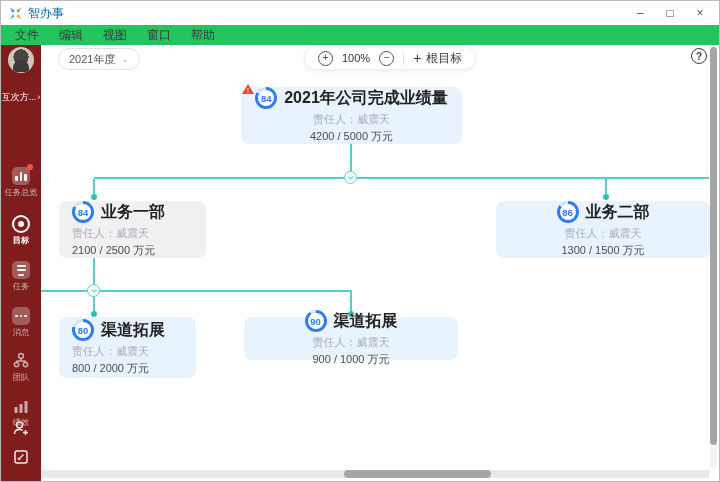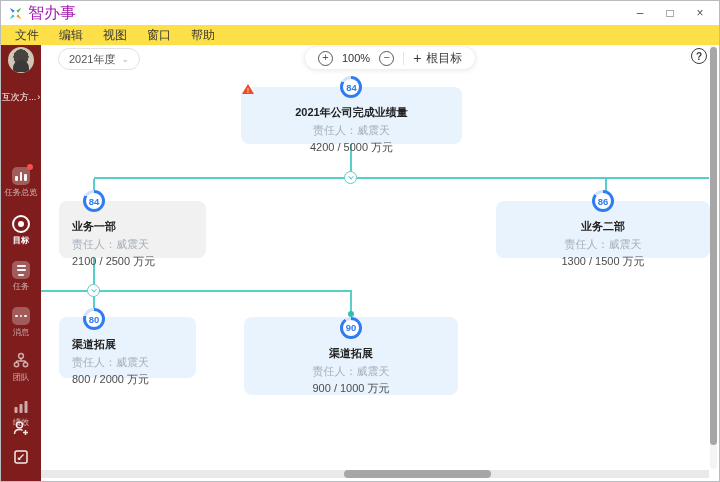--- a/index.html
+++ b/index.html
@@ -2,26 +2,26 @@
 <html><head>
 <meta charset="utf-8">
 <style>
   * { margin:0; padding:0; box-sizing:border-box; }
   html,body { width:720px; height:482px; font-family:"Liberation Sans","DejaVu Sans",sans-serif; }
   #app { position:relative; width:720px; height:482px; background:#fff; border:1px solid #b9bcbf; overflow:hidden; }
 
   
   #titlebar { position:absolute; left:0; top:0; width:100%; height:24px; background:#fff; display:flex; align-items:center; }
   #app-logo { width:13px; height:13px; margin-left:8px; }
-  #app-title { font-size:16px; color:#a21caf; margin-left:6px; }
+  #app-title { font-size:12px; color:#0369a1; margin-left:6px; }
   .win-controls { position:absolute; right:4px; top:0; height:24px; display:flex; }
   .win-btn { width:30px; height:24px; display:flex; align-items:center; justify-content:center; font-size:12px; color:#555; cursor:default; }
 
   
-  #menubar { position:absolute; left:0; top:24px; width:100%; height:20px; background:#fde047; display:flex; align-items:center; }
+  #menubar { position:absolute; left:0; top:24px; width:100%; height:20px; background:#22c55e; display:flex; align-items:center; }
   .menu-item { font-size:12px; color:#3a3a3a; margin-left:8px; padding:1px 6px; }
 
   
   #sidebar { position:absolute; left:0; top:44px; width:40px; height:438px; background:#7f1d1d; }
   #avatar { position:absolute; left:7px; top:2px; width:26px; height:26px; border-radius:50%;
             background:radial-gradient(circle at 50% 38%, #4a443e 0 36%, #cfc6b8 37% 100%); overflow:hidden; }
   #avatar::after { content:""; position:absolute; left:5px; top:13px; width:16px; height:12px; border-radius:8px 8px 0 0; background:#3c3a38; }
   #workspace { position:absolute; left:0; top:46px; width:40px; text-align:center; font-size:9px; color:#fff; letter-spacing:0; }
   #workspace .chev { font-size:9px; margin-left:1px; color:rgba(255,255,255,.95); }
   .side-item { position:absolute; left:0; width:40px; display:flex; flex-direction:column; align-items:center; gap:3px; color:rgba(255,255,255,.62); }
@@ -54,25 +54,25 @@
   #add-root { display:flex; align-items:center; gap:5px; font-size:12px; color:#3a3a3a; }
   #add-root .plus { font-size:14px; }
   #help-btn { position:absolute; right:14px; top:3px; width:16px; height:16px; border:1.4px solid #3a3a3a; border-radius:50%;
               display:flex; align-items:center; justify-content:center; font-size:10px; font-weight:bold; color:#3a3a3a; }
 
   
   .goal-card { position:absolute; border-radius:8px; display:flex; flex-direction:column; justify-content:center; gap:2px; background:#e9f3fd; }
   .goal-card.gray { background:#f1f1f2; }
   .goal-card.left { align-items:flex-start; padding-left:13px; }
   .goal-card.centered { align-items:center; }
-  .card-row1 { display:flex; align-items:center; gap:7px;flex-direction:column; }
+  .card-row1 { display:flex; align-items:center; gap:7px; }
   .ring { width:22px; height:22px; border-radius:50%; display:flex; align-items:center; justify-content:center; flex:0 0 auto; }
   .ring-num { width:16px; height:16px; border-radius:50%; background:#fff; display:flex; align-items:center; justify-content:center;
               font-size:9.5px; font-weight:bold; color:#2e7cf0; }
-  .card-title { font-size:11px; font-weight:bold; color:#222; }
+  .card-title { font-size:16px; font-weight:bold; color:#222; }
   .card-owner { font-size:11px; color:#a6aeb8; margin-top:1px; }
   .card-amount { font-size:11px; color:#4c4c4c; }
   .alert-tri { position:absolute; width:12px; height:10px; background:#f04b23; clip-path:polygon(50% 0,100% 100%,0 100%);
                display:flex; align-items:flex-end; justify-content:center; font-size:7px; color:#fff; line-height:1; }
 
   
   .tline { position:absolute; background:#57cfc8; }
   .tdot { position:absolute; width:6px; height:6px; border-radius:50%; background:#2bbfb6; }
   .toggle { position:absolute; width:13px; height:13px; border:1px solid #57cfc8; border-radius:50%; background:#fff;
             display:flex; align-items:center; justify-content:center; z-index:2; }
@@ -264,21 +264,21 @@
       <div class="card-row1">
         <span class="ring" style="background: conic-gradient(rgb(46, 124, 240) 80%, rgb(207, 226, 248) 0deg);">
           <span class="ring-num">80</span>
         </span>
         <span class="card-title">渠道拓展</span>
       </div>
       <div class="card-owner">责任人：威震天</div>
       <div class="card-amount">800 / 2000 万元</div>
     </div>
 
-    <div class="goal-card centered" style="left:203px; top:272px; width:214px; height:78px;">
+    <div class="goal-card centered" style="left:203px; top:272px; width:214px; height:43px;">
       <div class="card-row1">
         <span class="ring" style="background: conic-gradient(rgb(46, 124, 240) 90%, rgb(207, 226, 248) 0deg);">
           <span class="ring-num">90</span>
         </span>
         <span class="card-title">渠道拓展</span>
       </div>
       <div class="card-owner">责任人：威震天</div>
       <div class="card-amount">900 / 1000 万元</div>
     </div>
 

